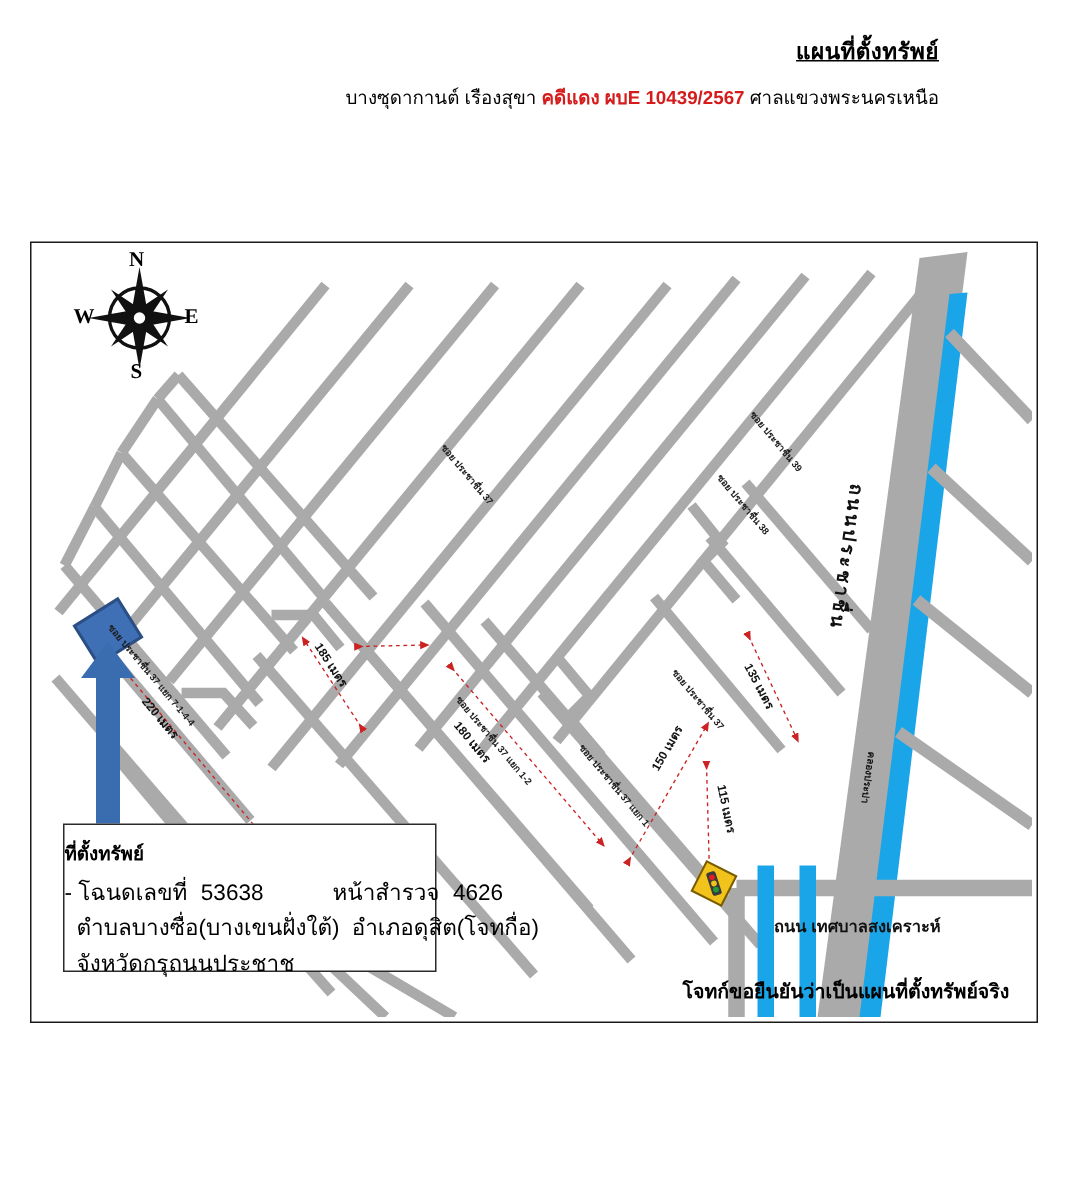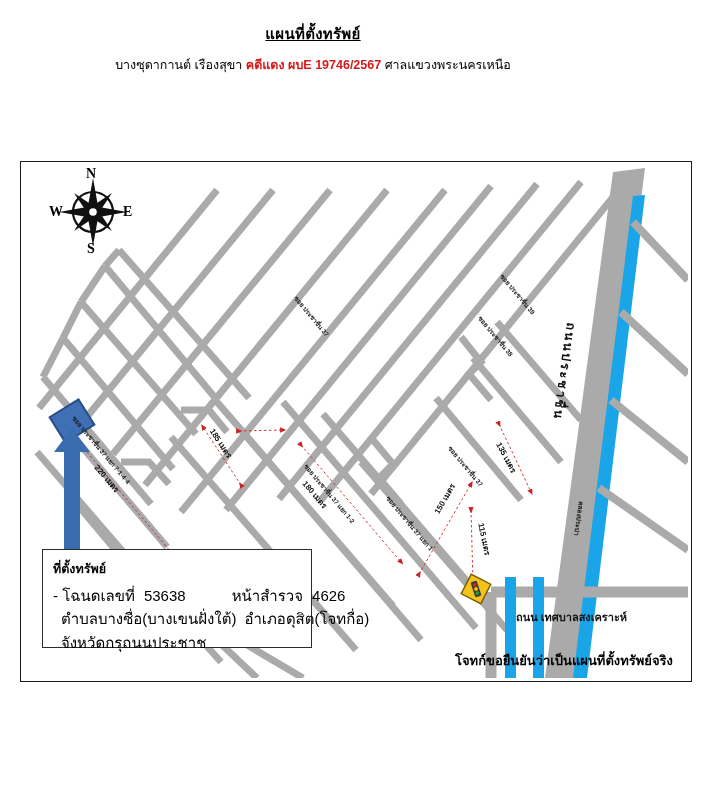--- a/index.html
+++ b/index.html
@@ -14,21 +14,21 @@
     font-family: "Liberation Sans", "DejaVu Sans", sans-serif;
     color: #000000;
     overflow: hidden;
   }
 
   
   #header {
     position: absolute;
     top: 0; left: 0;
     width: 626px;
-    text-align: center;
+    text-align: right;
   }
   #doc-title {
     margin-top: 22px;
     font-size: 15px;
     font-weight: bold;
     text-decoration: underline;
     letter-spacing: .3px;
   }
   .hdr-line {
     margin-top: 11px;
@@ -69,26 +69,26 @@
   #compass .n { left: 49px; top: -1px; }
   #compass .s { left: 50px; top: 74px; }
   #compass .w { left: 12px; top: 37px; }
   #compass .e { left: 86px; top: 37px; }
 
   
   #info-box {
     position: absolute;
     left: 21px;
     top: 387px;
-    width: 270px;
+    width: 249px;
     height: 99px;
     border: 1.6px solid #2b2b2b;
     background: #ffffff;
     box-sizing: border-box;
-    padding: 9px 10px 0 10px;
+    padding: 9px 10px 0 0;
   }
   #info-title {
     font-size: 12.5px;
     font-weight: bold;
     margin-bottom: 5px;
   }
   .info-row {
     font-size: 15px;
     font-weight: normal;
     line-height: 1.55;
@@ -150,21 +150,21 @@
     white-space: nowrap;
     margin-top: 25px;
   }
 </style>
 </head>
 <body>
 
 <div id="header">
   <div id="doc-title">แผนที่ตั้งทรัพย์</div>
   <div class="hdr-line">
-    <span>บางซุดากานต์ เรืองสุขา </span><span class="red">คดีแดง ผบE 19746/2567</span><span> ศาลแขวงพระนครเหนือ</span>
+    <span>บางซุดากานต์ เรืองสุขา </span><span class="red">คดีแดง ผบE 10439/2567</span><span> ศาลแขวงพระนครเหนือ</span>
   </div>
 </div>
 
 <div id="map-frame">
 
   <svg id="map-svg" width="667" height="516" viewBox="0 0 667 516">
     <defs>
       <marker id="ar" markerWidth="7" markerHeight="7" refX="3.2" refY="3" orient="auto">
         <path d="M0,0 L7,3 L0,6 z" fill="#cc2222"></path>
       </marker>

